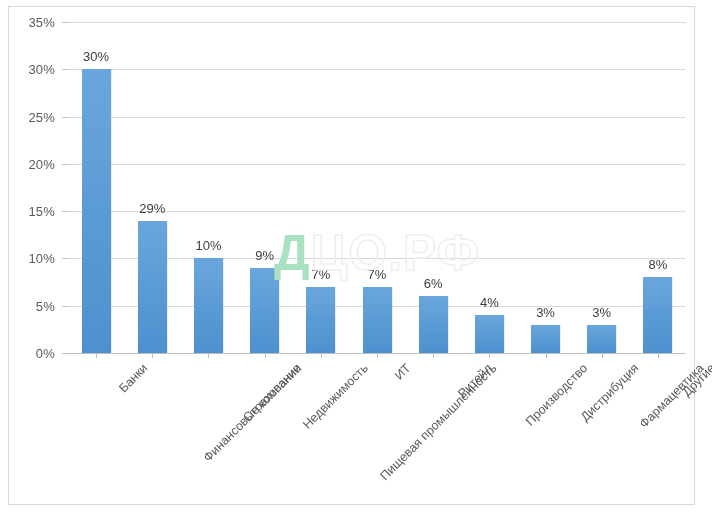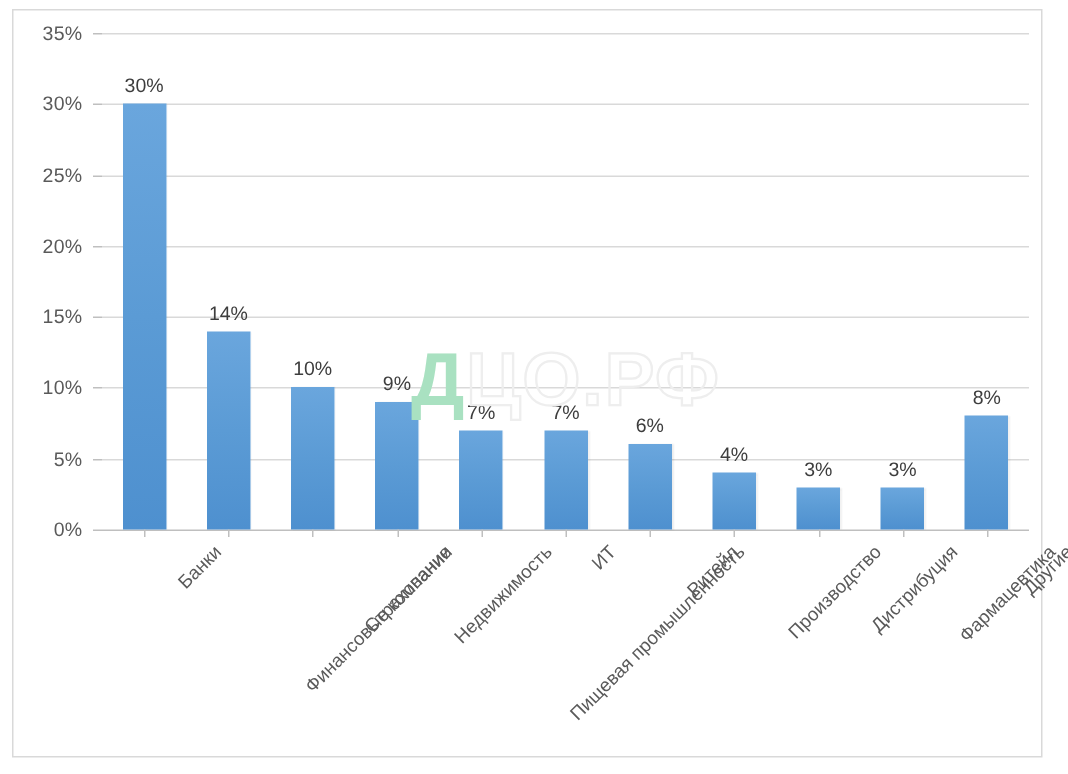--- a/index.html
+++ b/index.html
@@ -158,21 +158,21 @@
       <div class="gridline" style="top: 94.5714px;"></div>
       <div class="tick-mark" style="top: 94.5714px; left: -6px;"></div>
       <div class="gridline" style="top: 47.2857px;"></div>
       <div class="tick-mark" style="top: 47.2857px; left: -6px;"></div>
       <div class="gridline" style="top: 0px;"></div>
       <div class="tick-mark" style="top: 0px; left: -6px;"></div>
       <div class="bar" title="Банки 30%" style="left: 13.5909px; width: 29px; height: 283.714px; background: linear-gradient(rgb(106, 166, 221) 0%, rgb(91, 155, 213) 50%, rgb(78, 144, 207) 100%);"></div>
       <div class="bar-label" style="left: 28.0909px; top: 27.2857px;">30%</div>
       <div class="tick-mark" style="left: 28.0909px; top: 331px; width: 1px; height: 5px;"></div>
       <div class="bar" title="Финансовые компании 14%" style="left: 69.7727px; width: 29px; height: 132.4px; background: linear-gradient(rgb(106, 166, 221) 0%, rgb(91, 155, 213) 50%, rgb(78, 144, 207) 100%);"></div>
-      <div class="bar-label" style="left: 84.2727px; top: 178.6px;">14%</div>
+      <div class="bar-label" style="left: 84.2727px; top: 178.6px;">29%</div>
       <div class="tick-mark" style="left: 84.2727px; top: 331px; width: 1px; height: 5px;"></div>
       <div class="bar" title="Страхование 10%" style="left: 125.955px; width: 29px; height: 94.5714px; background: linear-gradient(rgb(106, 166, 221) 0%, rgb(91, 155, 213) 50%, rgb(78, 144, 207) 100%);"></div>
       <div class="bar-label" style="left: 140.455px; top: 216.429px;">10%</div>
       <div class="tick-mark" style="left: 140.455px; top: 331px; width: 1px; height: 5px;"></div>
       <div class="bar" title="Недвижимость 9%" style="left: 182.136px; width: 29px; height: 85.1143px; background: linear-gradient(rgb(106, 166, 221) 0%, rgb(91, 155, 213) 50%, rgb(78, 144, 207) 100%);"></div>
       <div class="bar-label" style="left: 196.636px; top: 225.886px;">9%</div>
       <div class="tick-mark" style="left: 196.636px; top: 331px; width: 1px; height: 5px;"></div>
       <div class="bar" title="Пищевая промышленность 7%" style="left: 238.318px; width: 29px; height: 66.2px; background: linear-gradient(rgb(106, 166, 221) 0%, rgb(91, 155, 213) 50%, rgb(78, 144, 207) 100%);"></div>
       <div class="bar-label" style="left: 252.818px; top: 244.8px;">7%</div>
       <div class="tick-mark" style="left: 252.818px; top: 331px; width: 1px; height: 5px;"></div>

